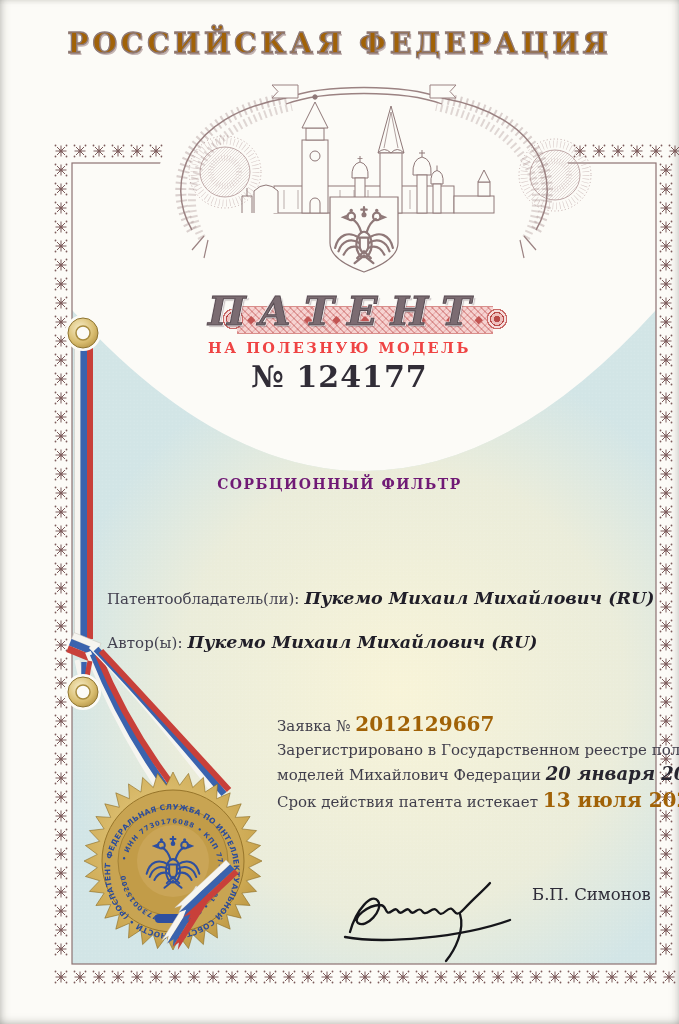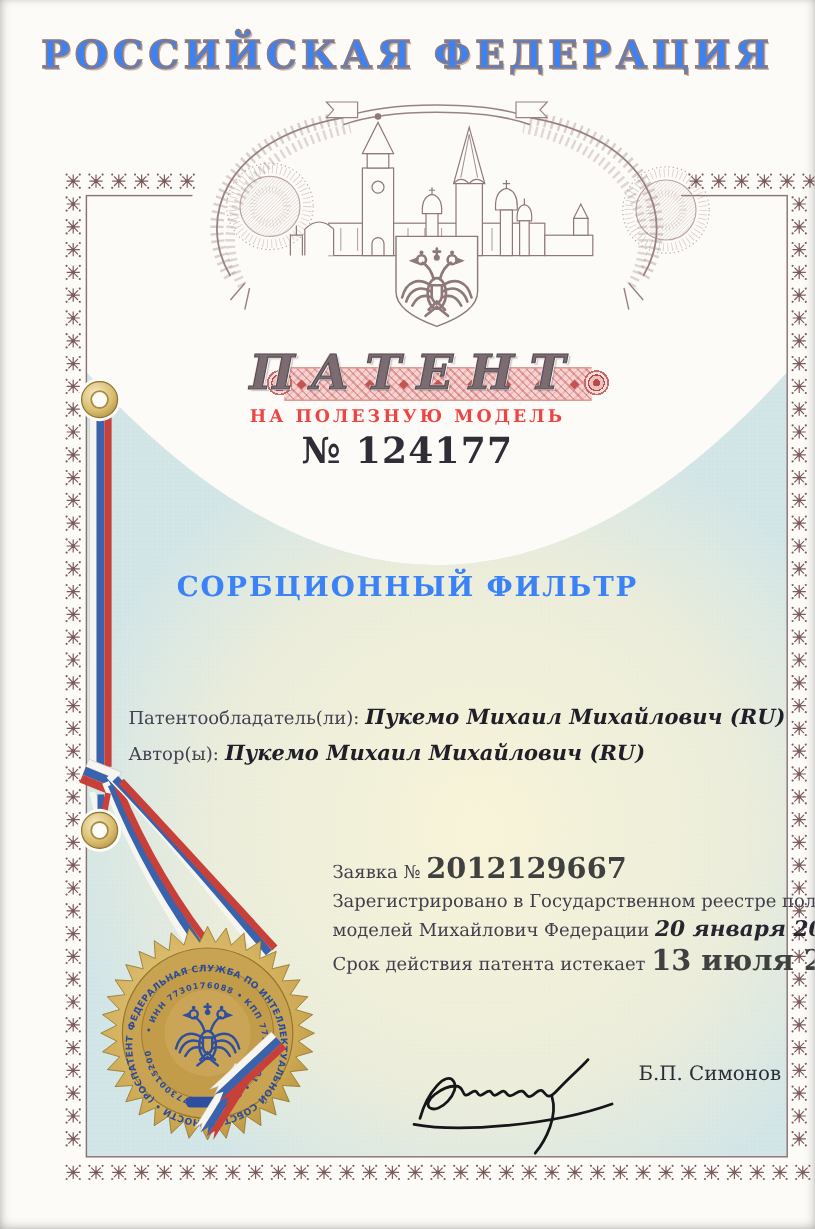--- a/index.html
+++ b/index.html
@@ -10,22 +10,22 @@
                inset -7px 0 8px -6px rgba(110,110,105,.35),
                inset 0 -7px 8px -6px rgba(110,110,105,.4),
                inset 0 5px 6px -5px rgba(110,110,105,.25);
   }
   .abs{position:absolute;}
   svg{display:block;}
 
   
   .country-title{
     left:0;right:0;top:27px;text-align:center;
-    font-size:32px;font-weight:bold;letter-spacing:4px;
-    color:#3b82f6;
+    font-size:28px;font-weight:bold;letter-spacing:4px;
+    color:#a16207;
     -webkit-text-stroke:1.3px #8f7b79;
     text-shadow:1.5px 1.5px 0 #c6b6b4, -0.5px -0.5px 0 #b9a8a6;
     white-space:nowrap;
   }
 
   
   .patent-band{
     left:237px;top:306px;width:256px;height:26px;
     background:
       repeating-linear-gradient(45deg, rgba(205,110,110,.45) 0 1.5px, rgba(255,240,240,.35) 1.5px 5px),
@@ -54,30 +54,30 @@
     font-size:14.5px;font-weight:bold;letter-spacing:2.5px;color:#ef4444;white-space:nowrap;
   }
   .patent-number{
     left:0;right:0;top:359px;text-align:center;
     font-size:30px;font-weight:bold;color:#312d37;letter-spacing:1px;white-space:nowrap;
   }
 
   
   .invention-title{
     left:0;right:0;top:476px;text-align:center;
-    font-size:23px;font-weight:bold;letter-spacing:1.5px;color:#3b82f6;white-space:nowrap;
+    font-size:14px;font-weight:bold;letter-spacing:1.5px;color:#701a75;white-space:nowrap;
   }
   .party-line{left:107px;white-space:nowrap;color:#434150;font-size:15px;}
   .party-line .name{font-size:17.5px;font-weight:bold;font-style:italic;color:#201e28;margin-left:5px;}
   .holder-line{top:588px;}
-  .authors-line{top:618px;}
+  .authors-line{top:632px;}
 
   .details{left:277px;top:711px;width:350px;color:#403e4b;font-size:15px;line-height:26px;}
   .details .row{white-space:nowrap;}
-  .details .b{font-weight:bold;color:#404040;font-size:24px;margin-top:12px;}
+  .details .b{font-weight:bold;color:#a16207;font-size:20px;margin-top:12px;}
   .details .bi{font-weight:bold;font-style:italic;color:#27252f;font-size:18px;}
   .details .tight{line-height:23px;}
 
   .official-title{
     left:350px;top:839px;font-style:italic;font-size:15px;line-height:20.5px;color:#3b3845;white-space:nowrap;
   }
   .official-name{left:532px;top:885px;font-size:16.5px;color:#2e2c38;white-space:nowrap;}
 </style>
 </head>
 <body>

